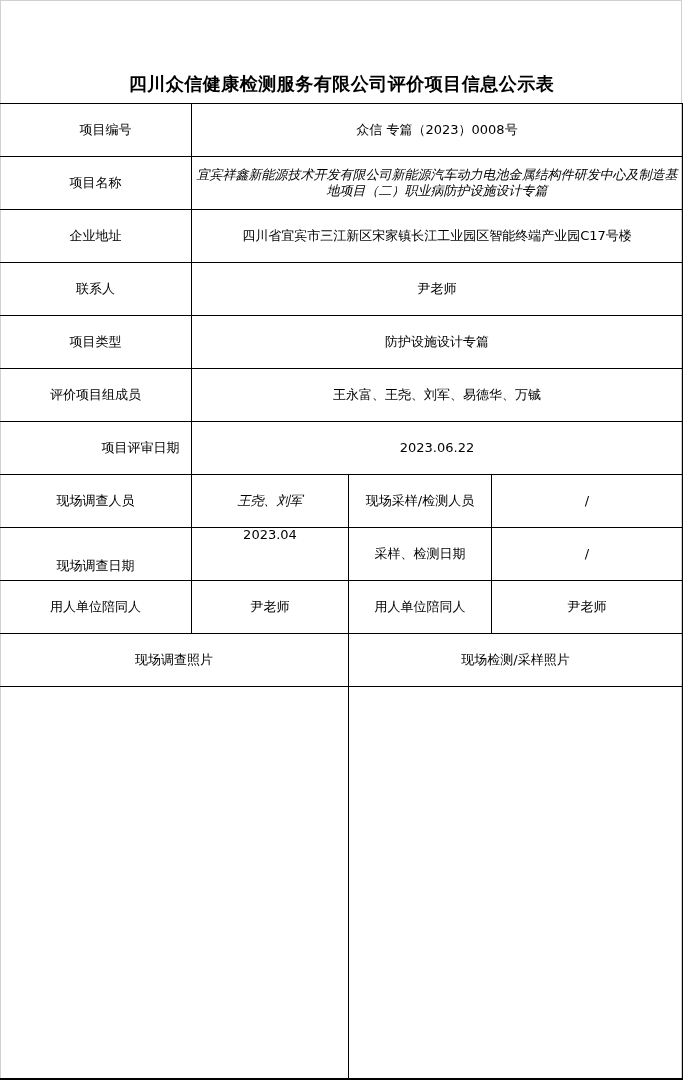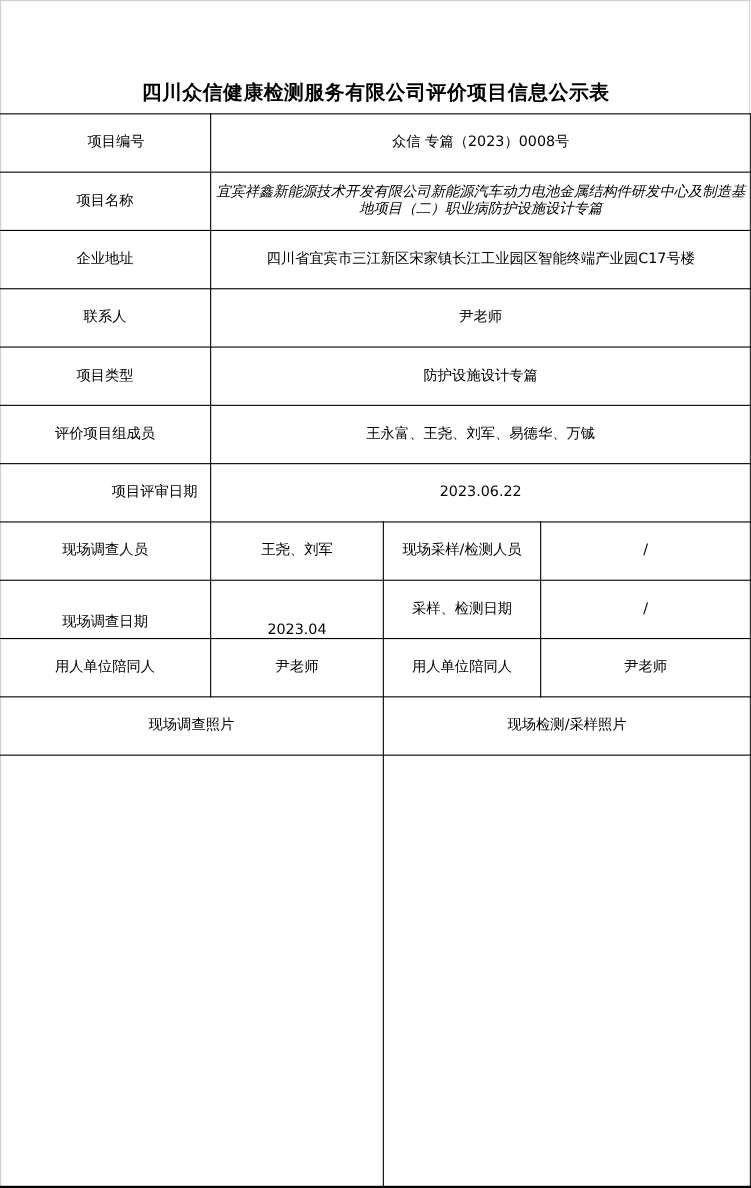--- a/index.html
+++ b/index.html
@@ -56,26 +56,26 @@
 <div class="cell" style="left:0;top:316px;width:191px;height:52px;">项目类型</div>
 <div class="cell" style="left:192px;top:316px;width:490px;height:52px;">防护设施设计专篇</div>
 
 <div class="cell" style="left:0;top:369px;width:191px;height:52px;">评价项目组成员</div>
 <div class="cell" style="left:192px;top:369px;width:490px;height:52px;">王永富、王尧、刘军、易德华、万铖</div>
 
 <div class="cell" style="left:0;top:422px;width:191px;height:52px;margin-left:45px;">项目评审日期</div>
 <div class="cell" style="left:192px;top:422px;width:490px;height:52px;">2023.06.22</div>
 
 <div class="cell" style="left:0;top:475px;width:191px;height:52px;">现场调查人员</div>
-<div class="cell" style="left:192px;top:475px;width:156px;height:52px;">王尧、刘军</div>
+<div class="cell" style="left:192px;top:475px;width:156px;height:52px;font-style:italic;">王尧、刘军</div>
 <div class="cell" style="left:349px;top:475px;width:142px;height:52px;">现场采样/检测人员</div>
 <div class="cell" style="left:492px;top:475px;width:190px;height:52px;">/</div>
 
 <div class="cell" style="left:0;top:540px;width:191px;height:52px;">现场调查日期</div>
-<div class="cell" style="left:192px;top:547px;width:156px;height:52px;">2023.04</div>
+<div class="cell" style="left:192px;top:509px;width:156px;height:52px;">2023.04</div>
 <div class="cell" style="left:349px;top:528px;width:142px;height:52px;">采样、检测日期</div>
 <div class="cell" style="left:492px;top:528px;width:190px;height:52px;">/</div>
 
 <div class="cell" style="left:0;top:581px;width:191px;height:52px;">用人单位陪同人</div>
 <div class="cell" style="left:192px;top:581px;width:156px;height:52px;">尹老师</div>
 <div class="cell" style="left:349px;top:581px;width:142px;height:52px;">用人单位陪同人</div>
 <div class="cell" style="left:492px;top:581px;width:190px;height:52px;">尹老师</div>
 
 <div class="cell" style="left:0;top:634px;width:348px;height:52px;">现场调查照片</div>
 <div class="cell" style="left:349px;top:634px;width:333px;height:52px;">现场检测/采样照片</div>

